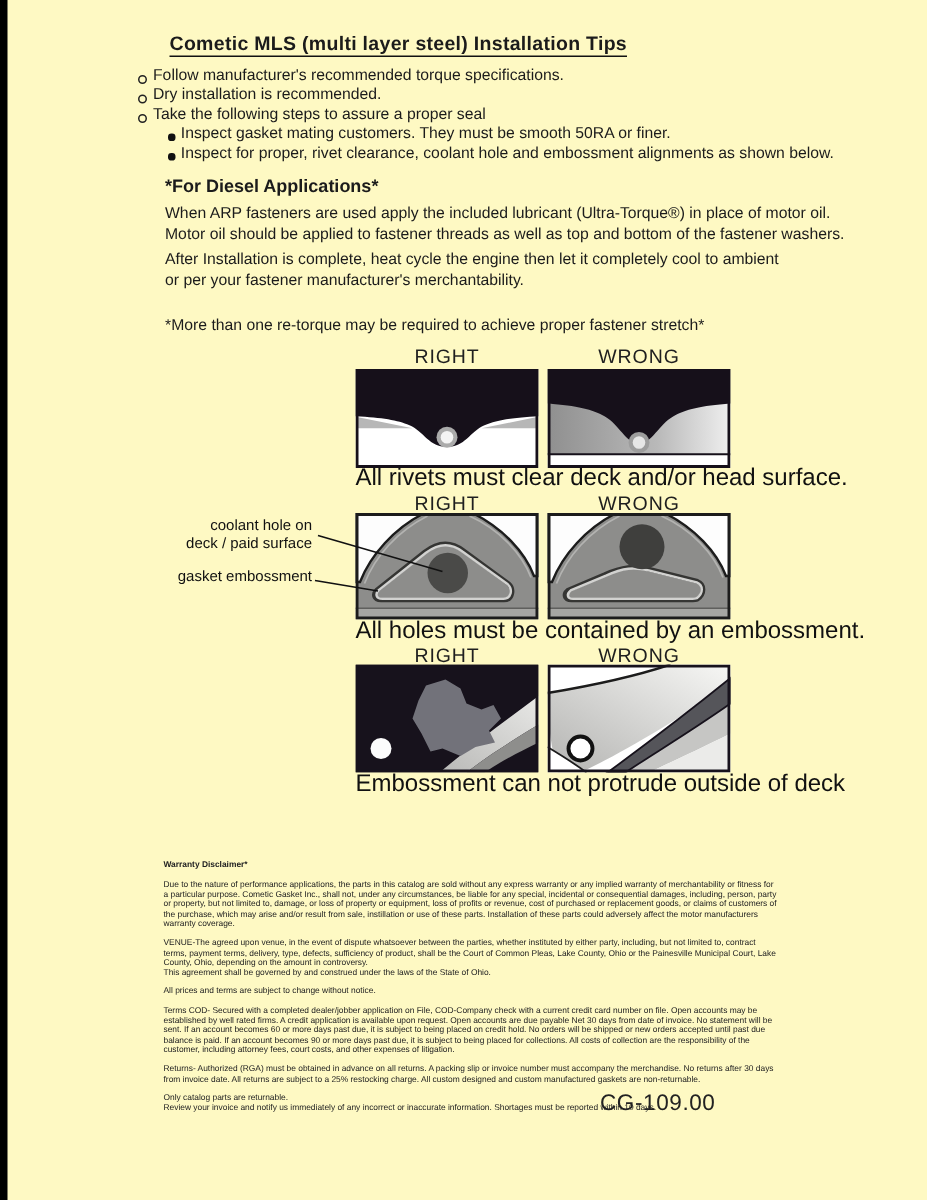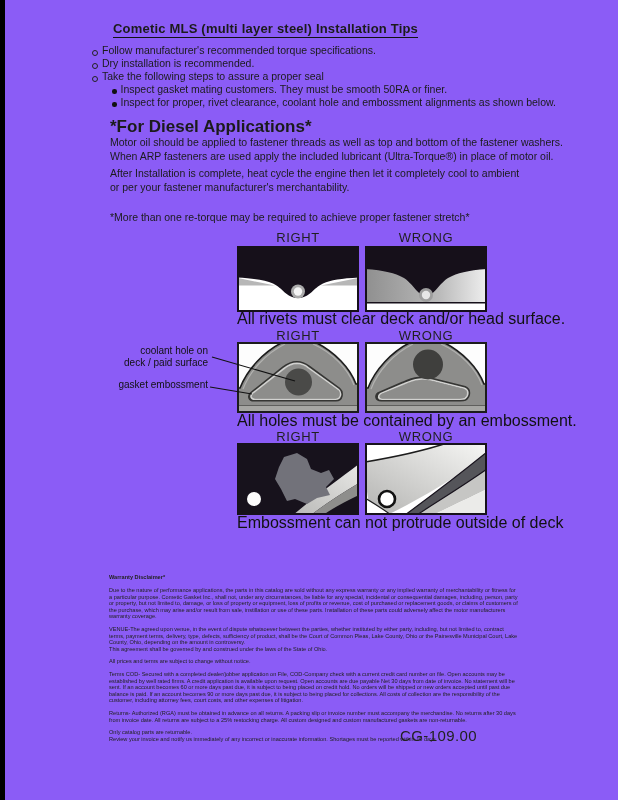--- a/index.html
+++ b/index.html
@@ -1,26 +1,26 @@
 <!DOCTYPE html>
 <html><head>
 <meta charset="utf-8">
 <style>
   html,body{margin:0;padding:0;background:#ffffff;}
-  .page{position:relative;width:618px;height:800px;background:#8b5cf6;overflow:hidden;
+  .page{position:relative;width:618px;height:800px;background:#fef9c3;overflow:hidden;
         font-family:"Liberation Sans",sans-serif;color:#1b1b1b;-webkit-font-smoothing:antialiased;}
   .edge-bar{position:absolute;left:0;top:0;width:5px;height:800px;background:#000;}
   .title{position:absolute;left:113px;top:21px;font-size:13px;font-weight:bold;letter-spacing:.2px;
          border-bottom:1.6px solid #111;padding-bottom:1px;white-space:nowrap;}
   .bullets{position:absolute;left:92px;top:44px;}
   .brow{display:flex;align-items:center;font-size:10.5px;line-height:13px;white-space:nowrap;}
   .mo{flex:none;width:4px;height:4px;border:1px solid #222;border-radius:50%;margin:4.5px 4px 0 0;}
   .mf{flex:none;width:4.5px;height:4.5px;background:#111;border-radius:50%;margin:4px 4px 0 0;}
   .sub{margin-left:20px;}
-  .h2{position:absolute;left:110px;top:117px;font-size:17px;font-weight:bold;white-space:nowrap;text-align:right;}
+  .h2{position:absolute;left:110px;top:117px;font-size:12px;font-weight:bold;white-space:nowrap;text-align:right;}
   .para{position:absolute;font-size:10.5px;line-height:14px;white-space:nowrap;}
   #para1{left:110px;top:135px;}
   #para2{left:110px;top:166px;}
   #note{left:110px;top:210px;}
   .dlabel{position:absolute;font-size:13px;letter-spacing:.6px;color:#1f1f1f;transform:translateX(-50%);white-space:nowrap;}
   .dbox{position:absolute;width:122px;display:block;}
   .caption{position:absolute;left:237px;font-size:16px;line-height:13px;color:#111;white-space:nowrap;}
   .ann{position:absolute;text-align:right;font-size:10px;line-height:11.5px;color:#111;width:125px;white-space:nowrap;}
   #ann1{left:83px;top:345px;}
   #ann2{left:83px;top:379px;}
@@ -60,22 +60,22 @@
       <div class="brow">
         <span class="mf"></span>
         <span>Inspect for proper, rivet clearance, coolant hole and embossment alignments as shown below.</span>
       </div>
     </div>
   </div>
 
   <div class="h2">*For Diesel Applications*</div>
 
   <div class="para" id="para1">
+    <div>When ARP fasteners are used apply the included lubricant (Ultra-Torque®) in place of motor oil.</div>
     <div>Motor oil should be applied to fastener threads as well as top and bottom of the fastener washers.</div>
-    <div>When ARP fasteners are used apply the included lubricant (Ultra-Torque®) in place of motor oil.</div>
   </div>
 
   <div class="para" id="para2">
     <div>After Installation is complete, heat cycle the engine then let it completely cool to ambient</div>
     <div>or per your fastener manufacturer's merchantability.</div>
   </div>
 
   <div class="para" id="note">*More than one re-torque may be required to achieve proper fastener stretch*</div>
 
   <div class="dlabel" style="left:298px;top:230px;">RIGHT</div>

